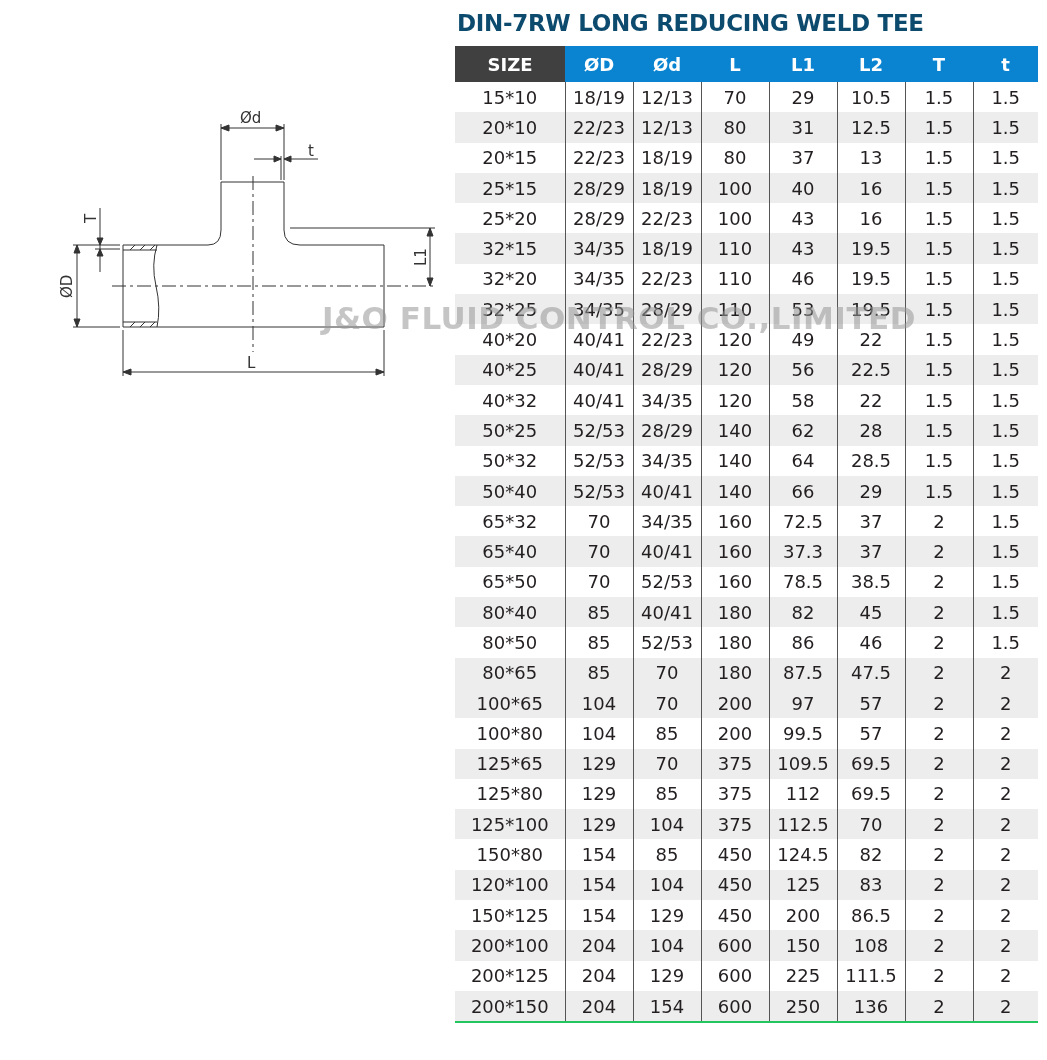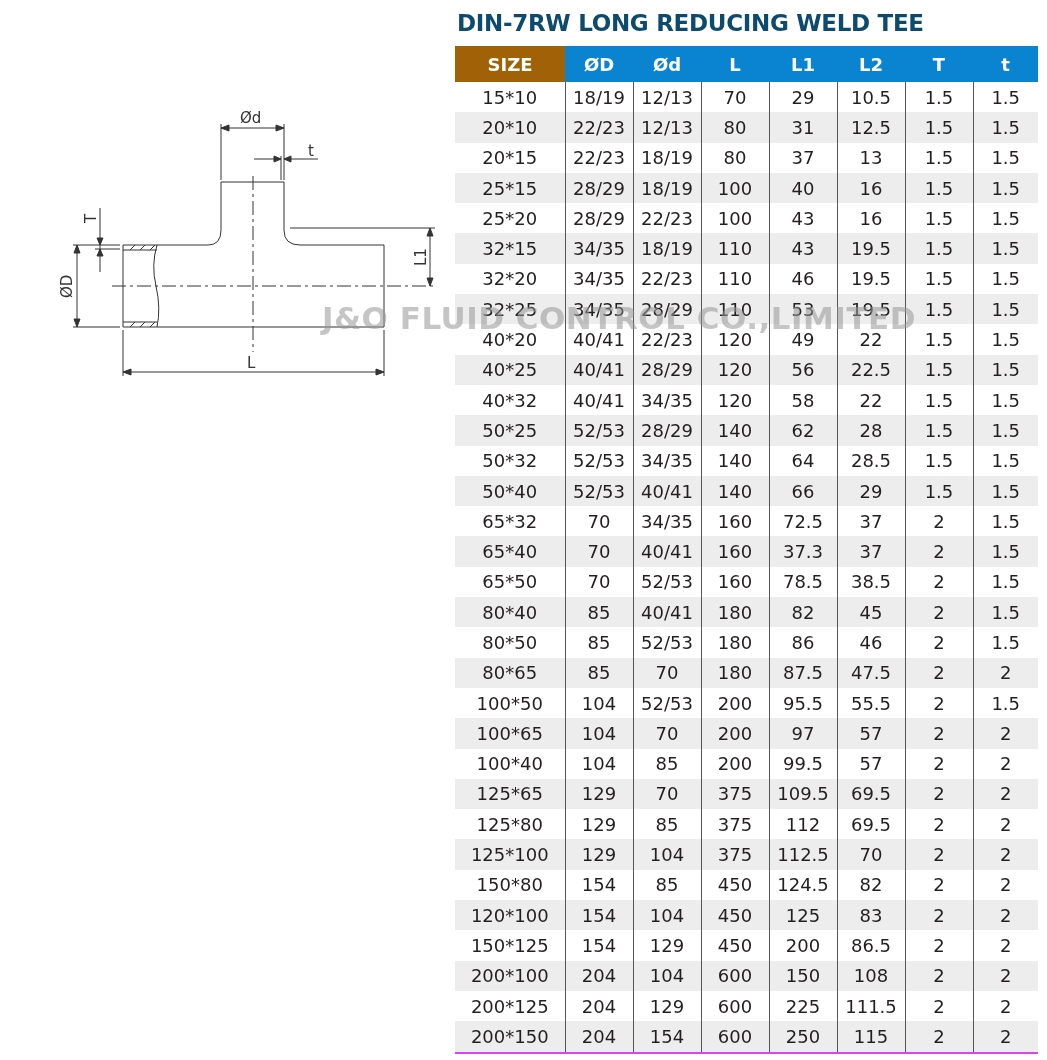--- a/index.html
+++ b/index.html
@@ -1,25 +1,25 @@
 <!DOCTYPE html>
 <html><head>
 <meta charset="utf-8">
 <style>
   html, body { margin: 0; padding: 0; background: #ffffff; }
   body { width: 1047px; height: 1060px; position: relative; overflow: hidden; font-family: "DejaVu Sans", sans-serif; color: #231f20; }
   .title { position: absolute; left: 457px; top: 10px; font-family: "DejaVu Sans", sans-serif; font-weight: bold; font-size: 23px; letter-spacing: -0.3px; color: #0c4a6e; white-space: nowrap; }
   .drawing { position: absolute; left: 50px; top: 90px; width: 400px; height: 300px; }
   table.spec { position: absolute; left: 455px; top: 46px; width: 583px; border-collapse: collapse; table-layout: fixed; }
   table.spec th { height: 36px; color: #fff; font-weight: bold; font-size: 18px; background: #0a84d0; text-align: center; padding: 0; }
-  table.spec th.size-h { background: #a16207; }
+  table.spec th.size-h { background: #404040; }
   table.spec td { height: 30.3px; font-size: 18px; text-align: center; padding: 0; border-left: 1.5px solid #555; white-space: nowrap; }
   table.spec td:first-child { border-left: none; }
   table.spec tr.stripe td { background: #ededed; }
-  table.spec tr:last-child td { border-bottom: 2px solid #d946ef; }
+  table.spec tr:last-child td { border-bottom: 2px solid #22c55e; }
   .watermark { position: absolute; left: 322px; top: 268px; font-size: 31px; font-weight: bold; color: rgba(150,150,150,0.55); white-space: nowrap; pointer-events: none; letter-spacing: 0.5px; margin-top: 32px; }
 </style>
 </head>
 <body>
 
 <div class="title">DIN-7RW LONG REDUCING WELD TEE</div>
 
 <svg class="drawing" viewBox="0 0 400 300" xmlns="http://www.w3.org/2000/svg">
   <g stroke="#333" stroke-width="1" fill="none">
 
@@ -297,42 +297,32 @@
       <tr class="stripe">
         <td>80*65</td>
         <td>85</td>
         <td>70</td>
         <td>180</td>
         <td>87.5</td>
         <td>47.5</td>
         <td>2</td>
         <td>2</td>
       </tr>
-      <tr>
-        <td>100*50</td>
-        <td>104</td>
-        <td>52/53</td>
-        <td>200</td>
-        <td>95.5</td>
-        <td>55.5</td>
-        <td>2</td>
-        <td>1.5</td>
-      </tr>
       <tr class="stripe">
         <td>100*65</td>
         <td>104</td>
         <td>70</td>
         <td>200</td>
         <td>97</td>
         <td>57</td>
         <td>2</td>
         <td>2</td>
       </tr>
       <tr>
-        <td>100*40</td>
+        <td>100*80</td>
         <td>104</td>
         <td>85</td>
         <td>200</td>
         <td>99.5</td>
         <td>57</td>
         <td>2</td>
         <td>2</td>
       </tr>
       <tr class="stripe">
         <td>125*65</td>
@@ -413,20 +403,20 @@
         <td>111.5</td>
         <td>2</td>
         <td>2</td>
       </tr>
       <tr class="stripe">
         <td>200*150</td>
         <td>204</td>
         <td>154</td>
         <td>600</td>
         <td>250</td>
-        <td>115</td>
+        <td>136</td>
         <td>2</td>
         <td>2</td>
       </tr>
     </tbody>
 </table>
 
 <div class="watermark">J&amp;O FLUID CONTROL CO.,LIMITED</div>
 
 </body></html>

